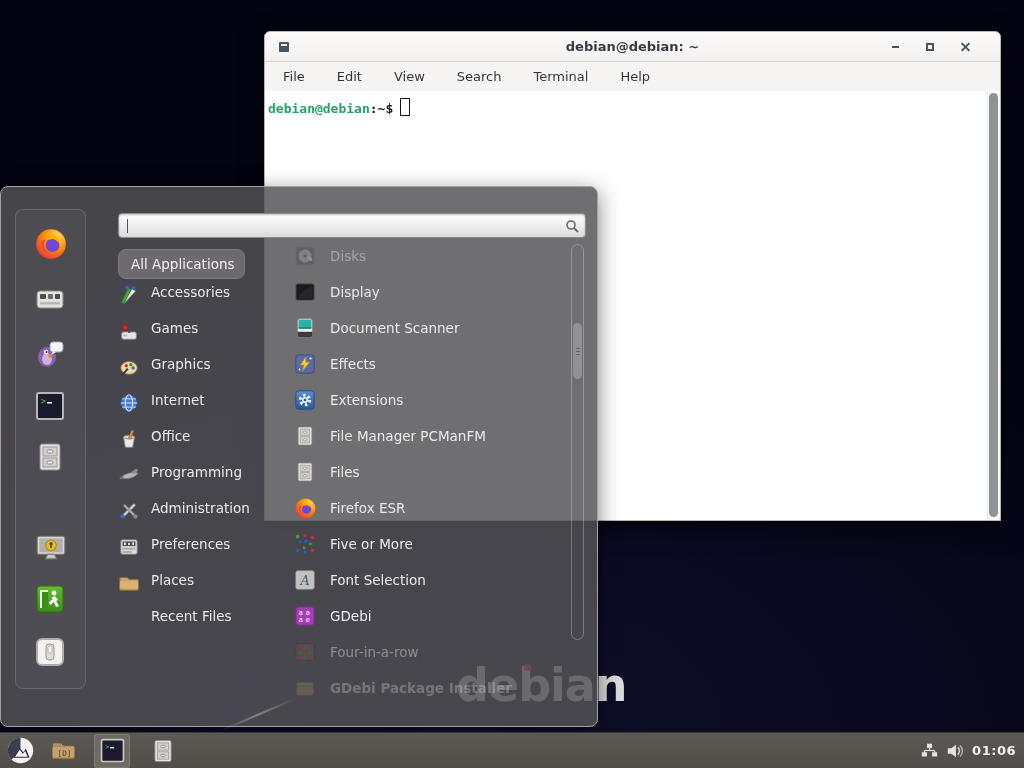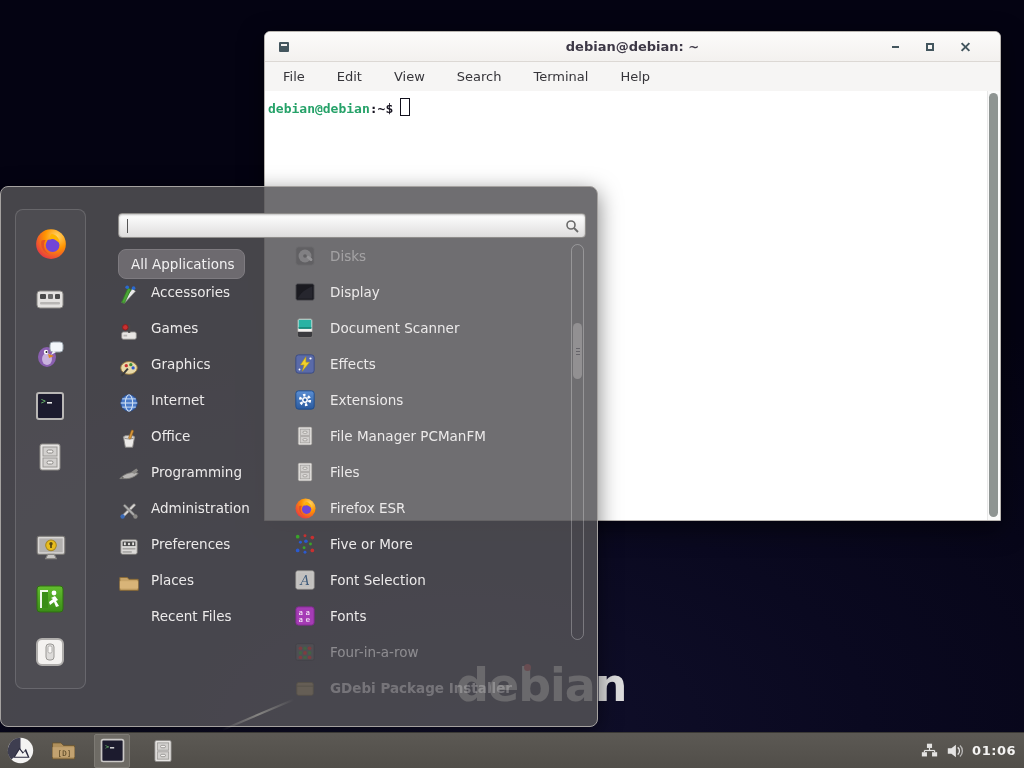--- a/index.html
+++ b/index.html
@@ -473,21 +473,21 @@
       <span class="app-label">Font Selection</span>
     </div>
     <div class="app-row">
       <span class="app-icon">
           <svg viewBox="0 0 24 24" width="22" height="22">
             <rect x="2" y="2" width="20" height="20" rx="3" fill="#a53cb5" stroke="#7a2a88"></rect>
             <text x="5" y="11" font-size="8" fill="#fff" font-family="DejaVu Sans,sans-serif">a a</text>
             <text x="5" y="19" font-size="8" fill="#fff" font-family="DejaVu Sans,sans-serif">a e</text>
           </svg>
         </span>
-      <span class="app-label">Fonts</span>
+      <span class="app-label">GDebi</span>
     </div>
     <div class="app-row dim">
       <span class="app-icon">
           <svg viewBox="0 0 24 24" width="22" height="22">
             <rect x="2" y="3" width="20" height="18" rx="2" fill="#5a5a5c" stroke="#3a3a3c"></rect>
             <circle cx="7" cy="8" r="2" fill="#c83030"></circle>
             <circle cx="12" cy="8" r="2" fill="#3a8a3a"></circle>
             <circle cx="17" cy="8" r="2" fill="#c83030"></circle>
             <circle cx="7" cy="13" r="2" fill="#3a8a3a"></circle>
             <circle cx="12" cy="13" r="2" fill="#c83030"></circle>

